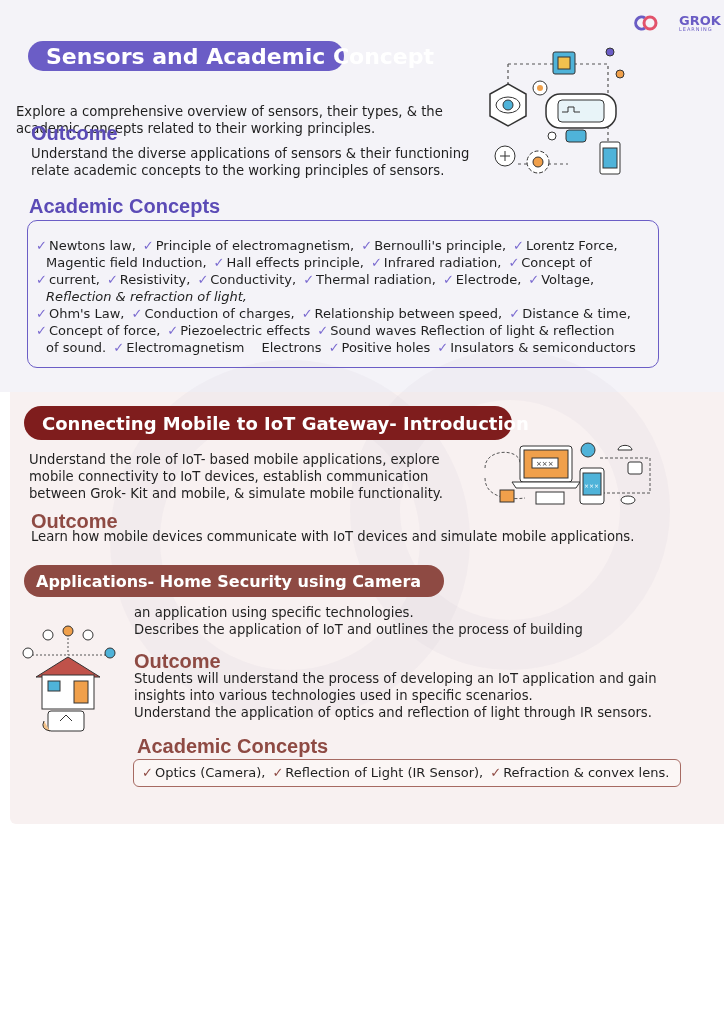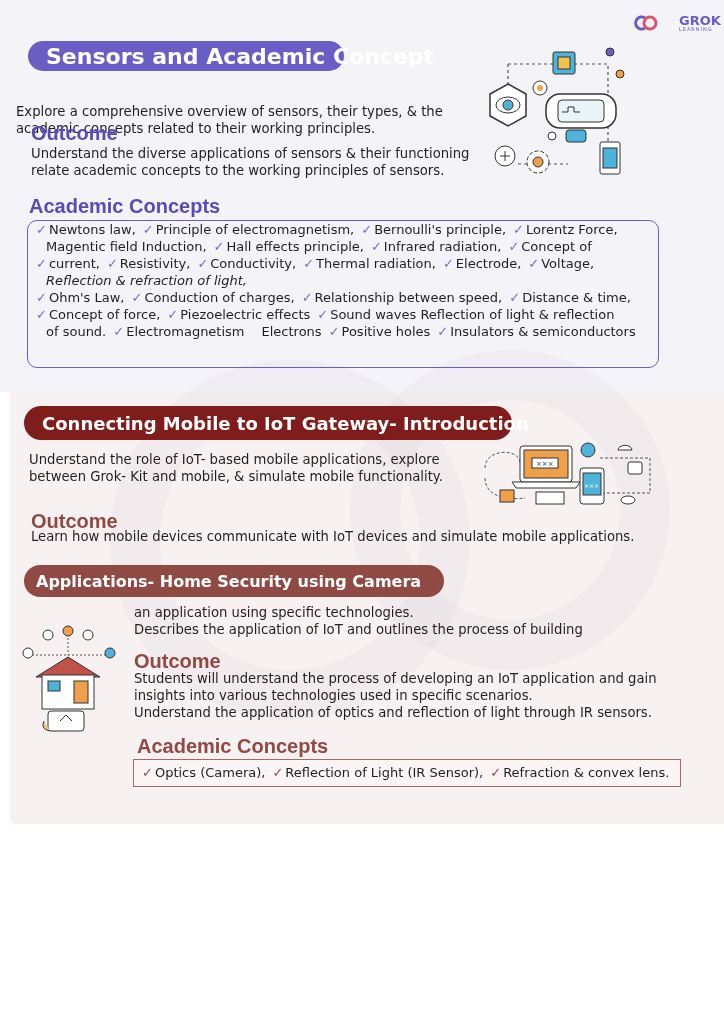--- a/index.html
+++ b/index.html
@@ -25,29 +25,29 @@
   .pill1 { left: 28px; top: 41px; width: 316px; height: 30px; background: #6b5dc6; border-radius: 18px; font-size: 22px; padding-left: 18px; box-sizing: border-box; }
   .pill2 { left: 24px; top: 406px; width: 488px; height: 34px; background: #7f1d1d; border-radius: 20px; font-size: 18px; padding-left: 18px; box-sizing: border-box; }
   .pill3 { left: 24px; top: 565px; width: 420px; height: 32px; background: #8e4a43; border-radius: 20px; font-size: 16px; padding-left: 12px; box-sizing: border-box; }
   .body-text { font-size: 13.2px; line-height: 17px; color: #1f1f1f; }
   .sub-h { font-weight: bold; font-size: 20px; font-family: Liberation Sans, sans-serif; }
   .purple { color: #5b4bb6; }
   .brown { color: #8e4a43; }
   
   .concepts1 {
     left: 27px; top: 220px; width: 632px; height: 148px; box-sizing: border-box;
-    border: 1.5px solid #6b5dc6; border-radius: 10px; padding: 0 8px 4px 8px;
+    border: 1.5px solid #6b5dc6; border-radius: 10px; padding: 16px 8px 4px 8px;
     font-size: 13px; line-height: 17px;
   }
   .chk { color: #7a6ad0; font-size: 13px; margin-right: 2px; }
   .chk-b { color: #8e4a43; font-size: 13px; margin-right: 2px; }
   .item { margin-right: 7px; white-space: nowrap; }
   .concepts2 {
     left: 133px; top: 759px; width: 548px; height: 28px; box-sizing: border-box;
-    border: 1.2px solid #a66a62; border-radius: 0; padding: 4px 8px;
+    border: 1.2px solid #a66a62; border-radius: 6px; padding: 4px 8px;
     font-size: 13px; line-height: 17px; background: #fbf6f5;
   }
   svg { display: block; }
 </style>
 </head>
 <body>
 
 <div class="abs bg1"></div>
 <div class="abs bg2"></div>
 <div class="abs watermark" style="left:110px;top:360px;width:260px;height:260px;"></div>
@@ -117,20 +117,21 @@
     <rect x="122" y="98" width="20" height="32" rx="2" fill="#fff" stroke="#333"></rect>
     <rect x="125" y="104" width="14" height="20" fill="#4fb3d9" stroke="#333"></rect>
   </svg>
 </div>
 
 <div class="abs pill pill2">
     <span>Connecting Mobile to IoT Gateway- Introduction</span>
   </div>
 <div class="abs body-text" style="left:29px;top:451px;">
   <div>Understand the role of IoT- based mobile applications, explore</div>
+  <div>mobile connectivity to IoT devices, establish communication</div>
   <div>between Grok- Kit and mobile, &amp; simulate mobile functionality.</div>
 </div>
 <div class="abs sub-h brown" style="left:31px;top:510px;">Outcome</div>
 <div class="abs body-text" style="left:31px;top:528px;">Learn how mobile devices communicate with IoT devices and simulate mobile applications.</div>
 
 <div class="abs" style="left:480px;top:438px;width:175px;height:72px;">
   <svg width="175" height="72" viewBox="0 0 175 72">
     <g fill="none" stroke="#555" stroke-width="1" stroke-dasharray="3 2">
       <path d="M5 30 C5 10 40 10 40 25"></path>
       <path d="M5 40 C5 60 30 62 45 60"></path>

